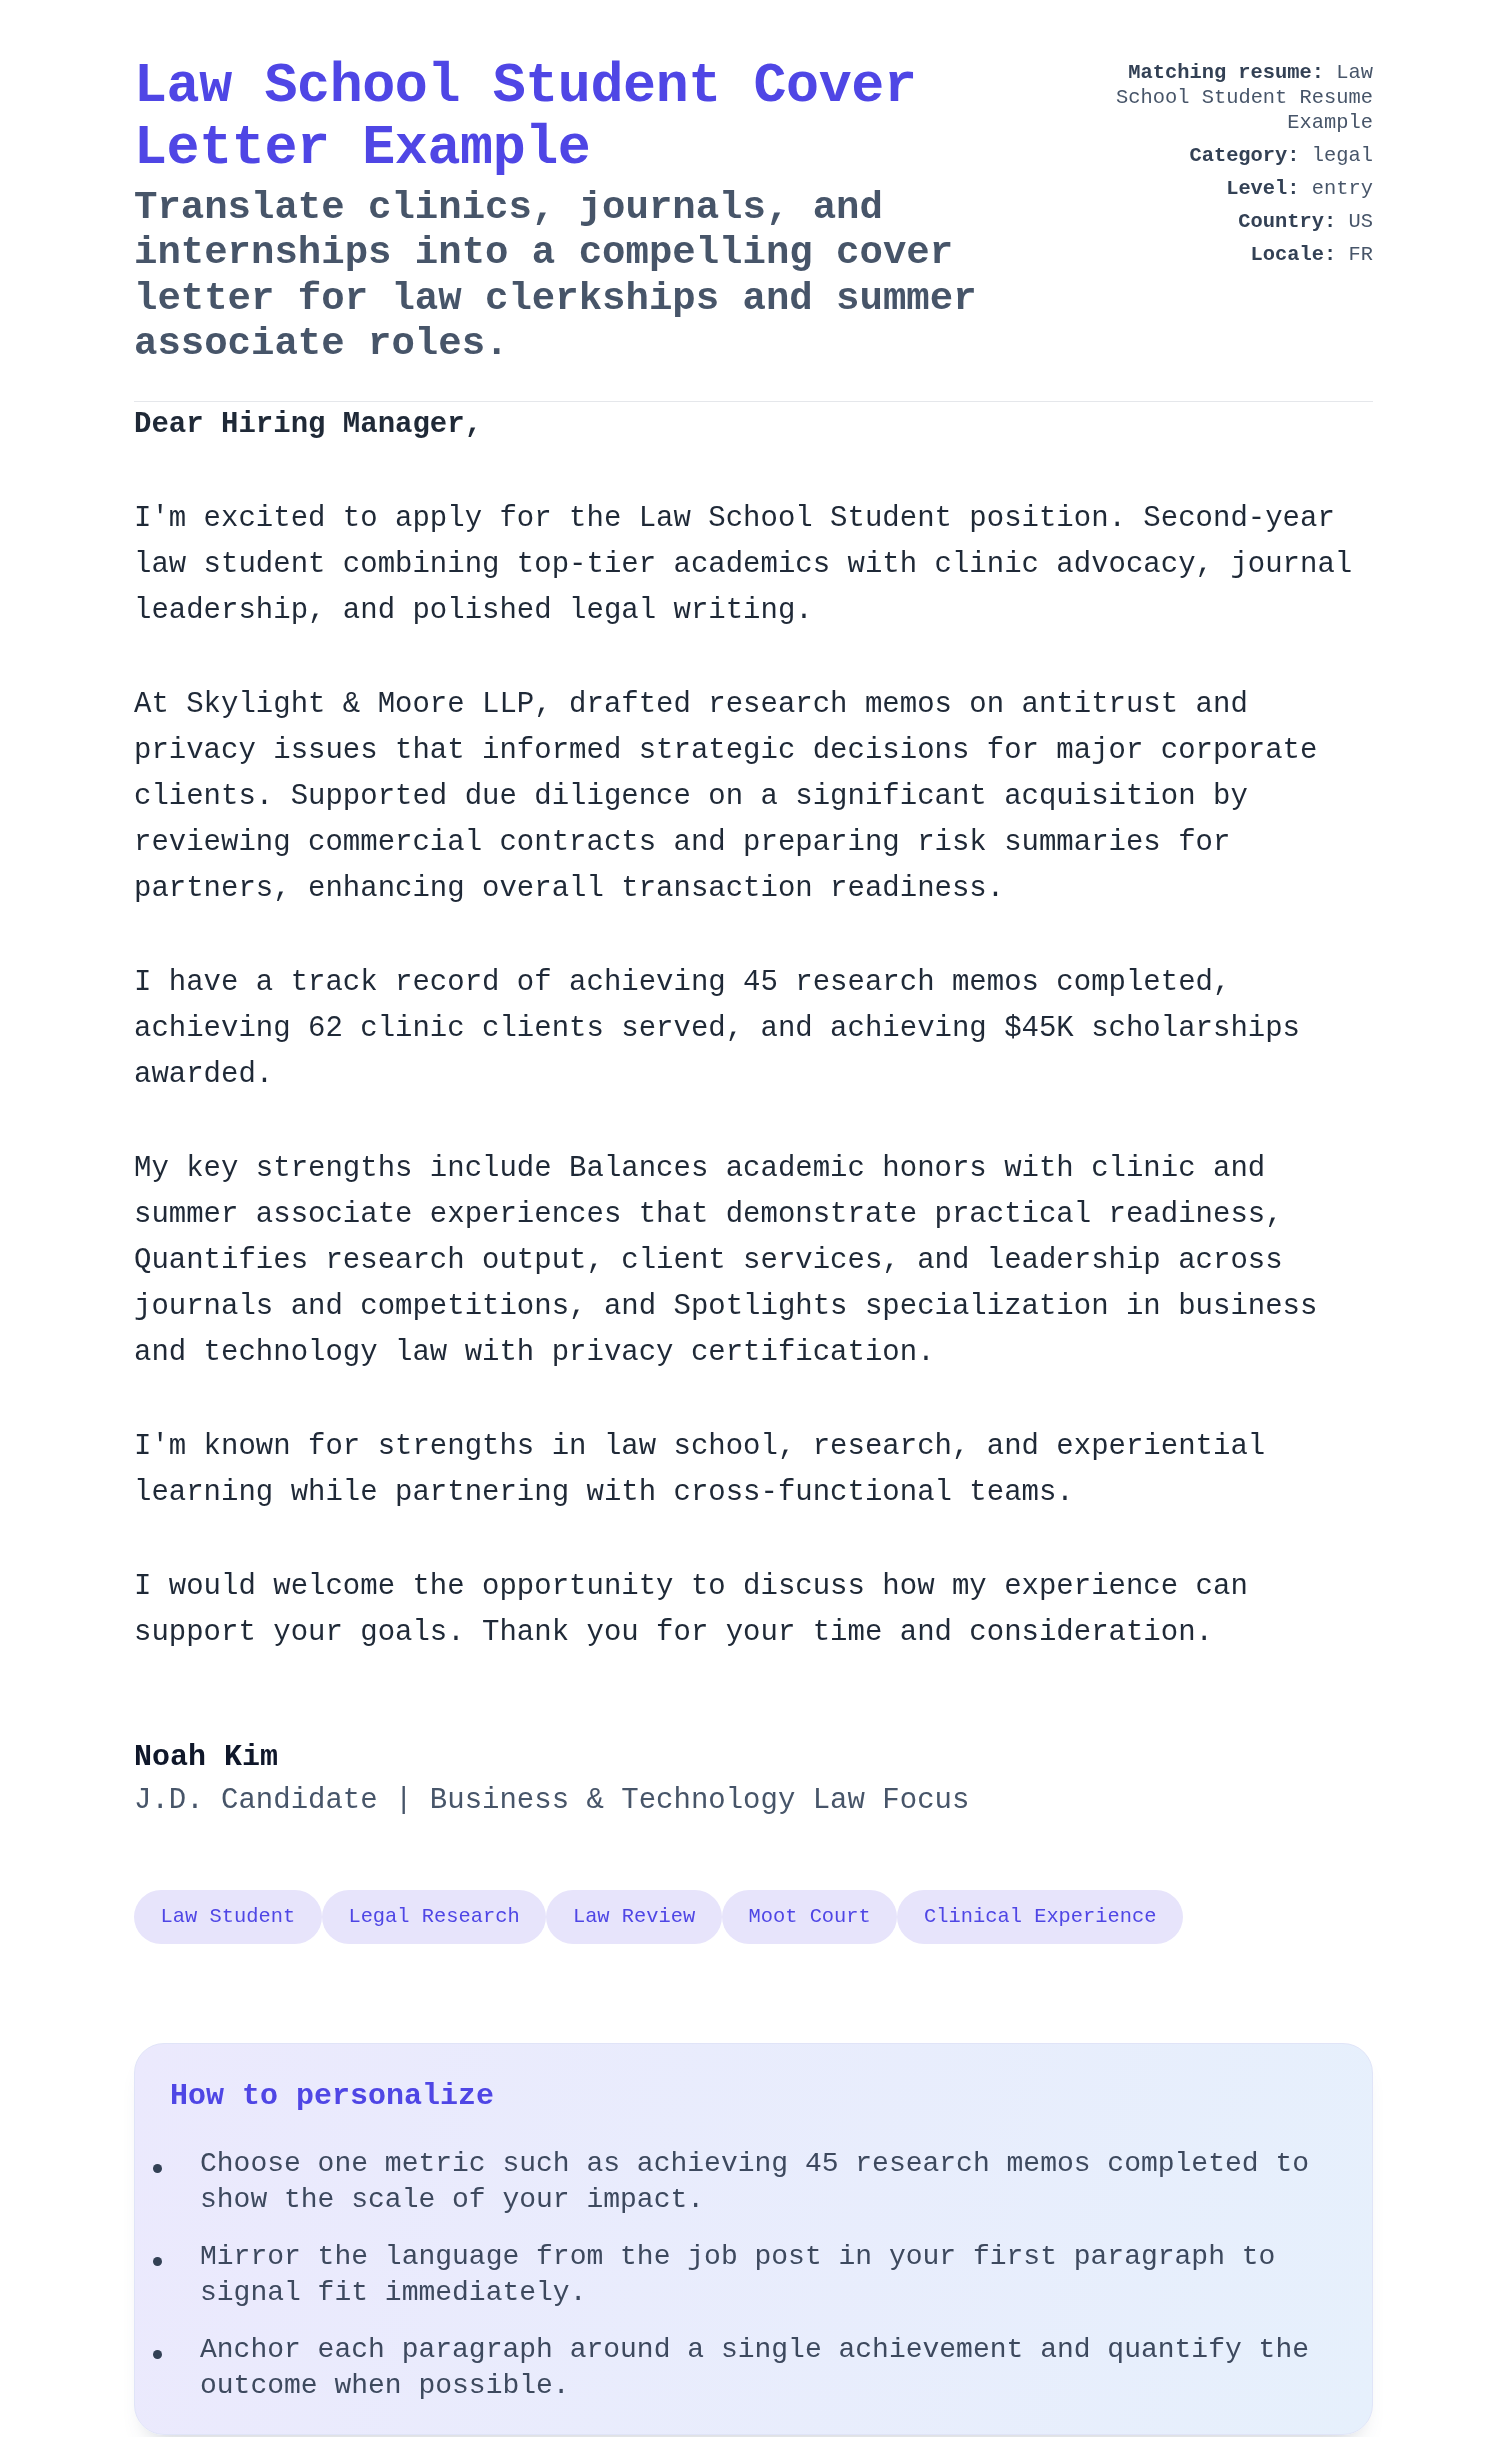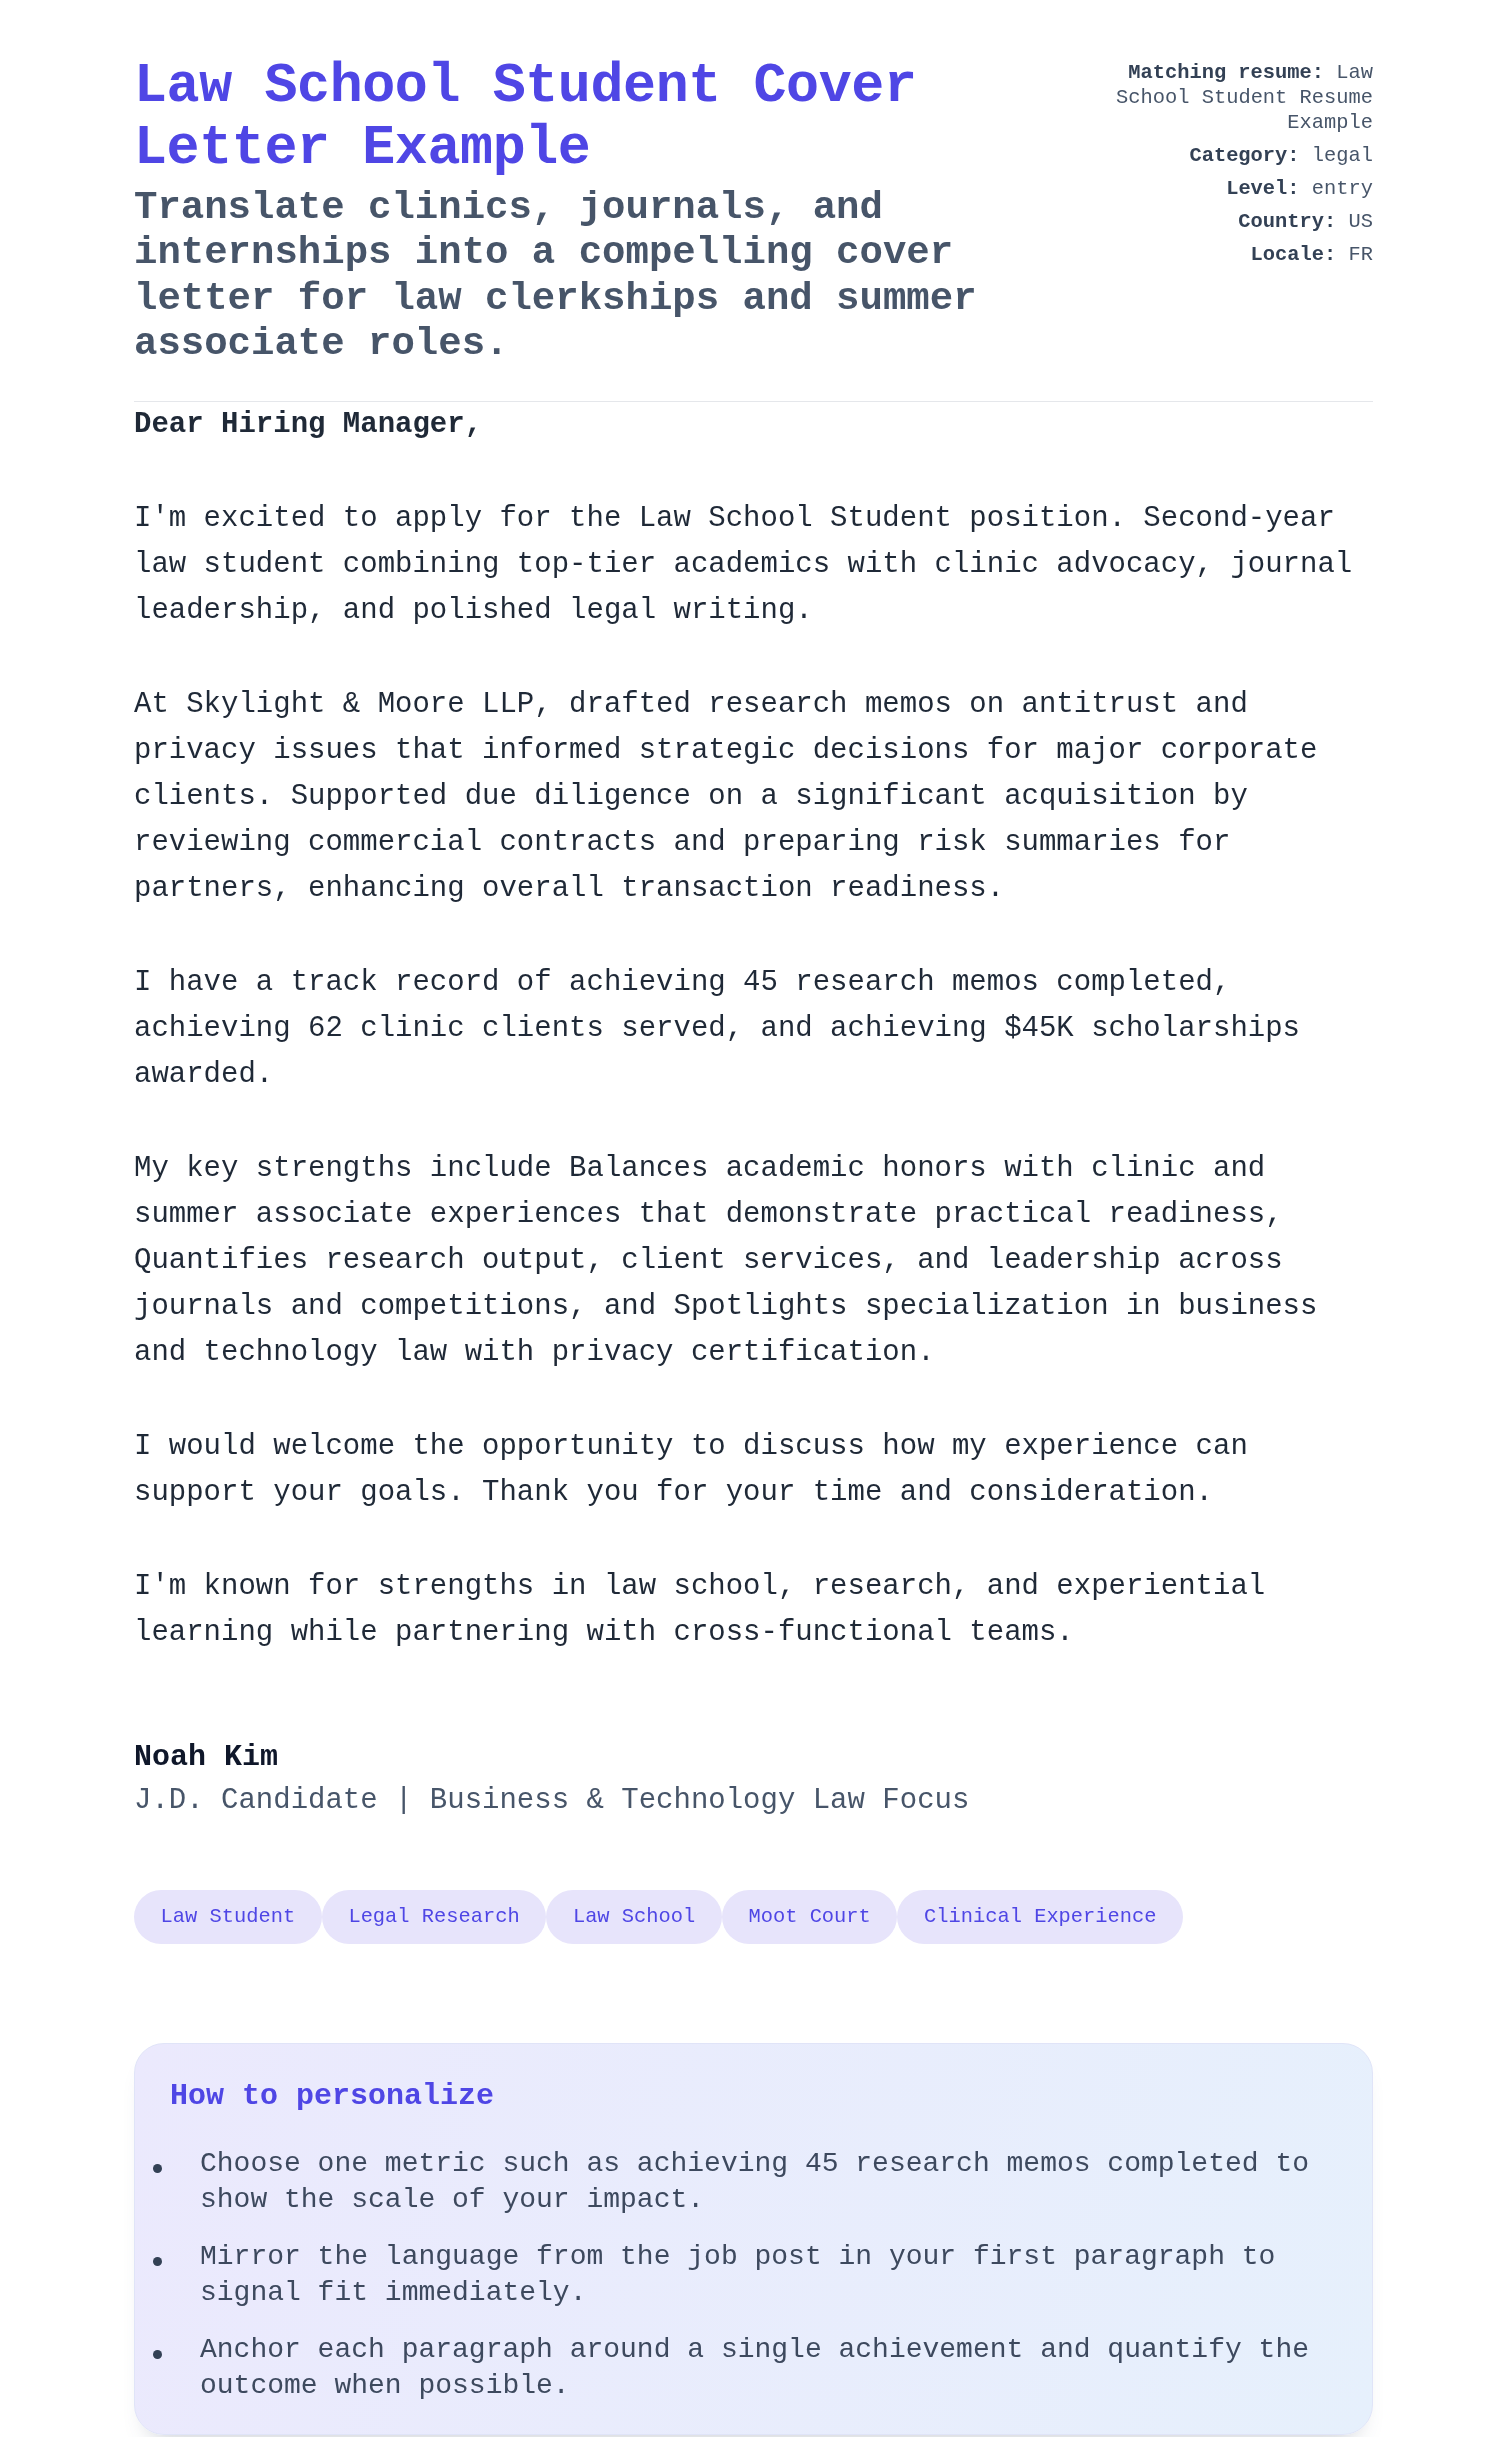--- a/index.html
+++ b/index.html
@@ -90,31 +90,31 @@
   </div>
 
   <hr class="divider">
 
   <div class="letter">
     <p class="greeting">Dear Hiring Manager,</p>
     <p>I'm excited to apply for the Law School Student position. Second-year law student combining top-tier academics with clinic advocacy, journal leadership, and polished legal writing.</p>
     <p>At Skylight &amp; Moore LLP, drafted research memos on antitrust and privacy issues that informed strategic decisions for major corporate clients. Supported due diligence on a significant acquisition by reviewing commercial contracts and preparing risk summaries for partners, enhancing overall transaction readiness.</p>
     <p>I have a track record of achieving 45 research memos completed, achieving 62 clinic clients served, and achieving $45K scholarships awarded.</p>
     <p>My key strengths include Balances academic honors with clinic and summer associate experiences that demonstrate practical readiness, Quantifies research output, client services, and leadership across journals and competitions, and Spotlights specialization in business and technology law with privacy certification.</p>
+    <p>I'm known for strengths in law school, research, and experiential learning while partnering with cross-functional teams.</p>
     <p>I would welcome the opportunity to discuss how my experience can support your goals. Thank you for your time and consideration.</p>
-    <p>I'm known for strengths in law school, research, and experiential learning while partnering with cross-functional teams.</p>
 
     <div class="sig-name">Noah Kim</div>
     <div class="sig-role">J.D. Candidate | Business &amp; Technology Law Focus</div>
   </div>
 
   <div class="tags">
     <span class="tag">Law Student</span>
     <span class="tag">Legal Research</span>
-    <span class="tag">Law School</span>
+    <span class="tag">Law Review</span>
     <span class="tag">Moot Court</span>
     <span class="tag">Clinical Experience</span>
   </div>
 
   <div class="tips">
     <h2 class="tips-heading">How to personalize</h2>
     <ul>
       <li><span>Choose one metric such as achieving 45 research memos completed to show the scale of your impact.</span></li>
       <li><span>Mirror the language from the job post in your first paragraph to signal fit immediately.</span></li>
       <li><span>Anchor each paragraph around a single achievement and quantify the outcome when possible.</span></li>

